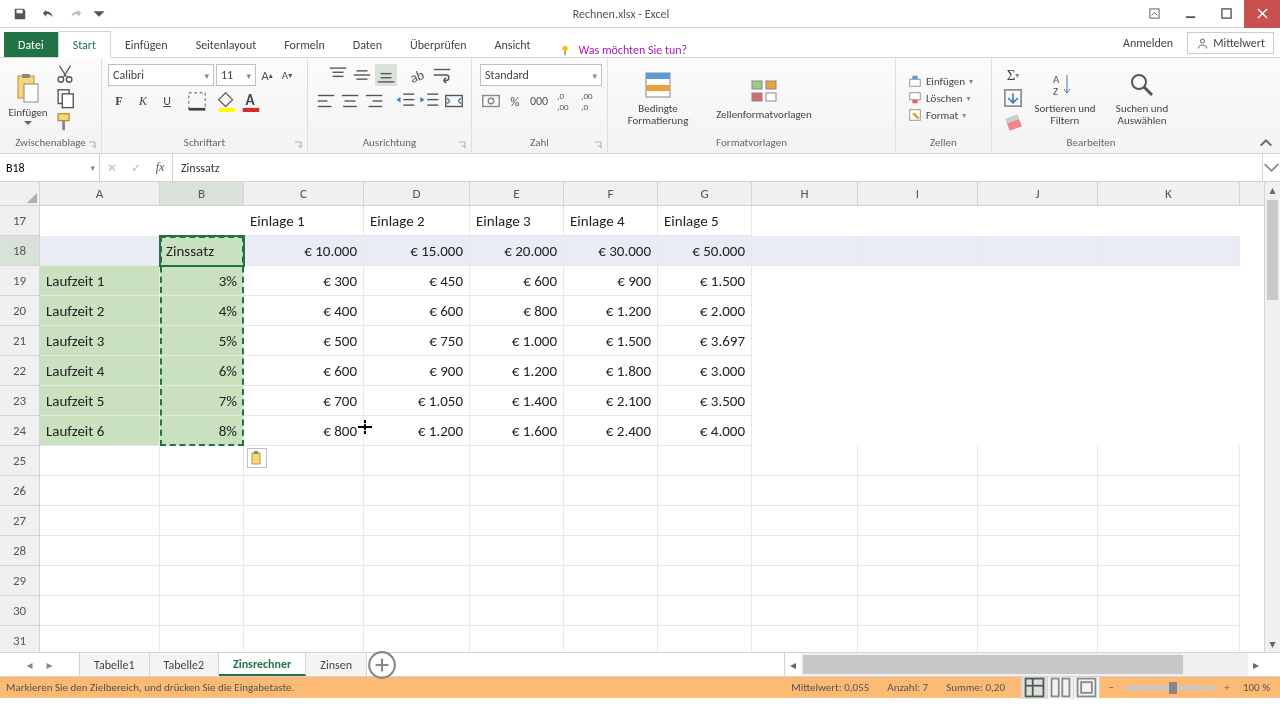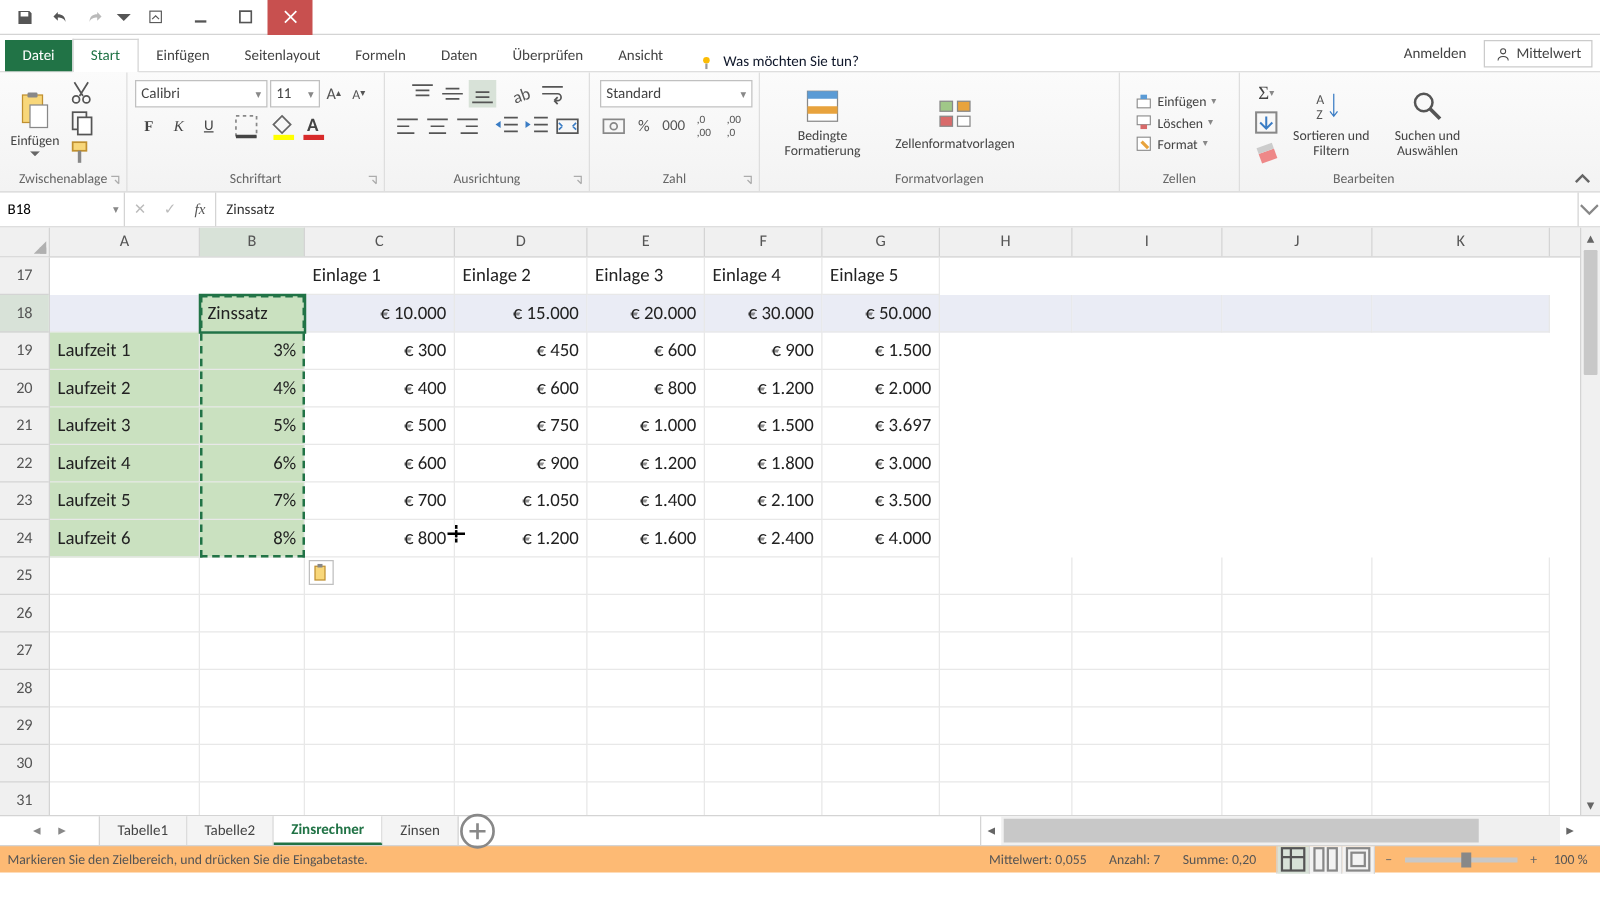--- a/index.html
+++ b/index.html
@@ -14,21 +14,21 @@
 .wincontrols { display: flex; }
 .wincontrols .wc { width: 36px; height: 28px; display: flex; align-items: center; justify-content: center; color: #555; }
 .wincontrols .wc.close { background: #c8504f; color: #fff; }
 .wc svg { width: 11px; height: 11px; }
 
 
 .ribbon-tabs { height: 30px; background: #fff; display: flex; align-items: flex-end; border-bottom: 1px solid #d4d4d4; padding-left: 4px; position: relative; }
 .rtab { padding: 6px 14px 5px; color: #444; font-size: 12px; cursor: default; }
 .rtab.file { background: #217346; color: #fff; }
 .rtab.active { background: #fff; color: #217346; border: 1px solid #d4d4d4; border-bottom: 1px solid #fff; margin-bottom: -1px; }
-.tellme { display: flex; align-items: flex-start; gap: 6px; color: #0f172a; font-size: 12px; margin-left: 14px; }
+.tellme { display: flex; align-items: flex-start; gap: 6px; color: #a21caf; font-size: 12px; margin-left: 14px; }
 .tellme svg { width: 14px; height: 14px; }
 .ribbon-right { position: absolute; right: 6px; top: 0; height: 30px; display: flex; align-items: center; gap: 6px; }
 .signin { color: #444; font-size: 12px; padding: 4px 8px; }
 .share-btn { display: flex; align-items: center; gap: 4px; border: 1px solid #cbcbcb; padding: 3px 8px; font-size: 12px; color: #444; background: #fff; }
 .share-btn svg { width: 13px; height: 13px; }
 
 
 .ribbon { height: 96px; background: linear-gradient(#fbfbfb,#f3f3f3); border-bottom: 1px solid #d4d4d4; display: flex; }
 .group { border-right: 1px solid #dedede; display: flex; flex-direction: column; justify-content: space-between; padding: 2px 4px; position: relative; }
 .group-label { text-align: center; font-size: 11px; color: #666; padding-bottom: 2px; }
@@ -128,20 +128,21 @@
         <svg viewBox="0 0 16 16">
           <path d="M10 3l4 4-4 4V8c-3 0-6 1-7 4 0-5 3-7 7-7V3z"></path>
         </svg>
       </div>
     <div class="qat-btn" style="width:14px">
         <svg viewBox="0 0 10 10">
           <path d="M1 3l4 4 4-4z"></path>
         </svg>
       </div>
   </div>
+  <div class="title-center">Rechnen.xlsx - Excel</div>
   <div class="wincontrols">
     <div class="wc">
         <svg viewBox="0 0 12 12">
           <rect x="1" y="1" width="10" height="10" fill="none" stroke="currentColor"></rect>
           <path d="M3 8l3-3 3 3" fill="none" stroke="currentColor"></path>
         </svg>
       </div>
     <div class="wc">
         <svg viewBox="0 0 12 12">
           <rect x="1" y="9" width="10" height="2"></rect>

